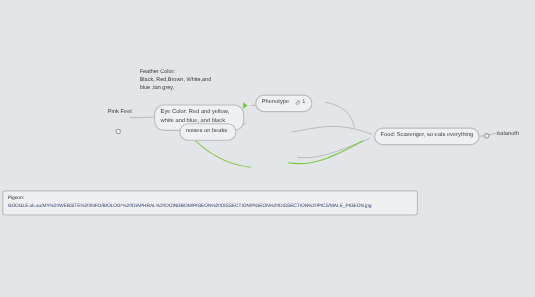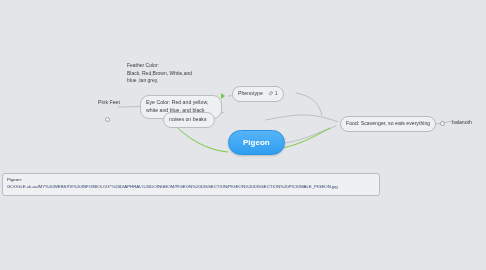--- a/index.html
+++ b/index.html
@@ -168,23 +168,20 @@
     <span class="attach">
       <span class="clip-icon">
         <svg width="5" height="5" viewBox="0 0 12 12">
           <path d="M8.5 3.2 L4.4 7.3 a1.6 1.6 0 0 0 2.3 2.3 L10.2 6 a2.8 2.8 0 0 0 -4 -4 L2.6 5.6" fill="none" stroke="#5a5d61" stroke-width="1.1" stroke-linecap="round"></path>
         </svg>
       </span>
       <span>1</span>
     </span>
   </div>
 
-  <div class="central" style="left:228px; top:130px;">
-    <span>Pigeon</span>
-  </div>
 
   <div class="node rounded-pill" style="left:340px; top:116px;">
     <span>Food: Scavenger, so eats everything</span>
   </div>
 
   <div class="handle" style="left:440px; top:121px;"></div>
 
   <div class="clipped-right" style="left:452px; top:119px;">
     <span>balanoth</span>
   </div>

